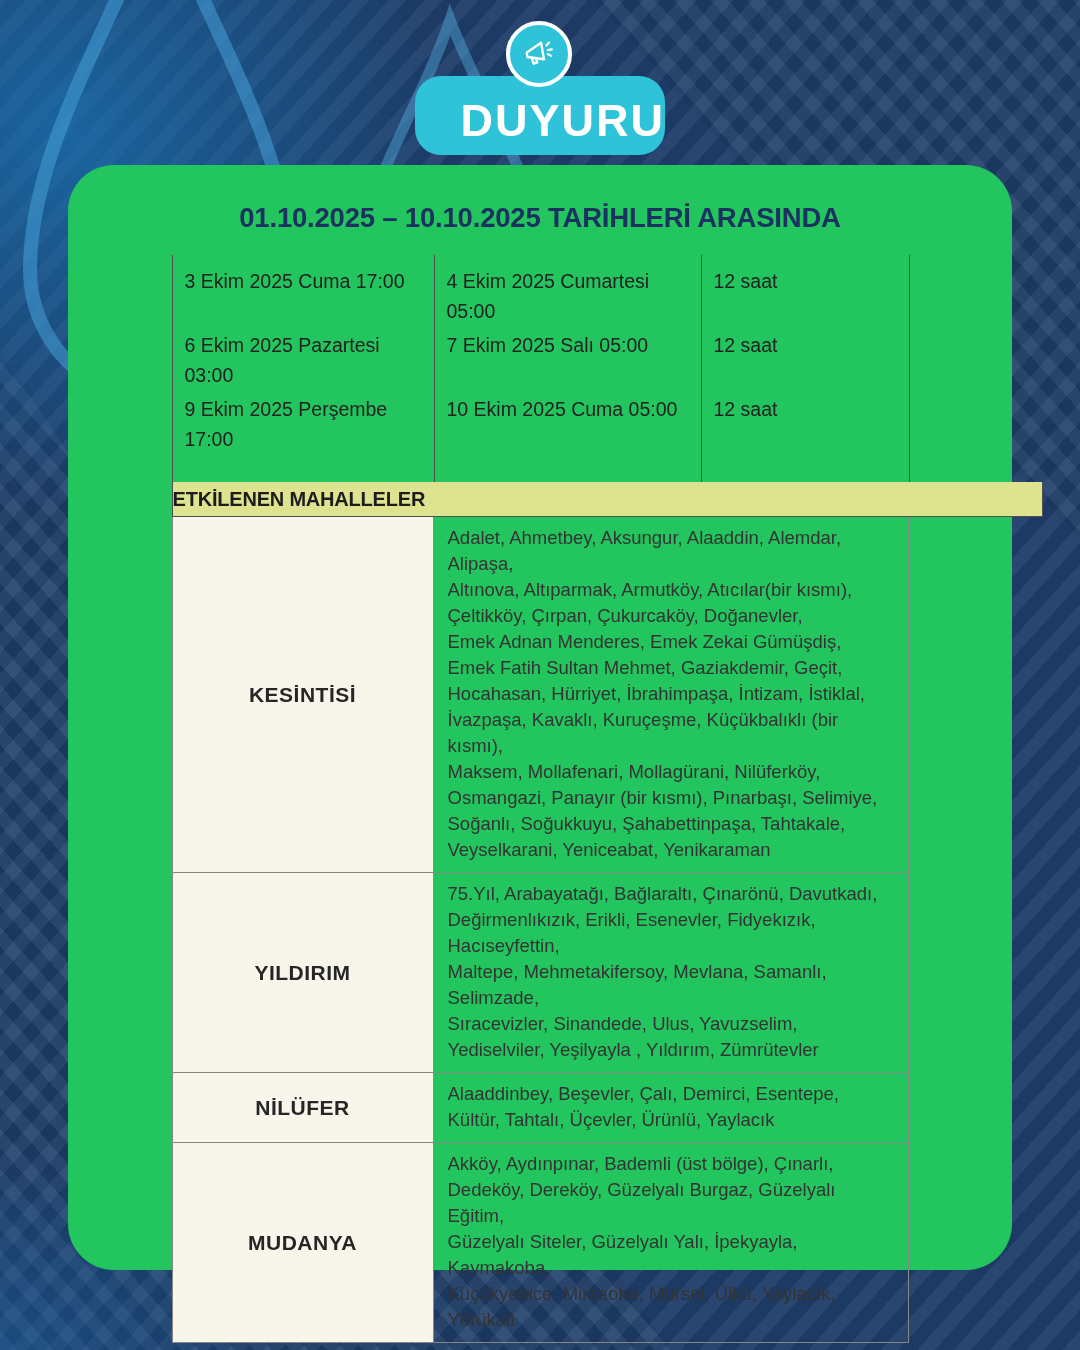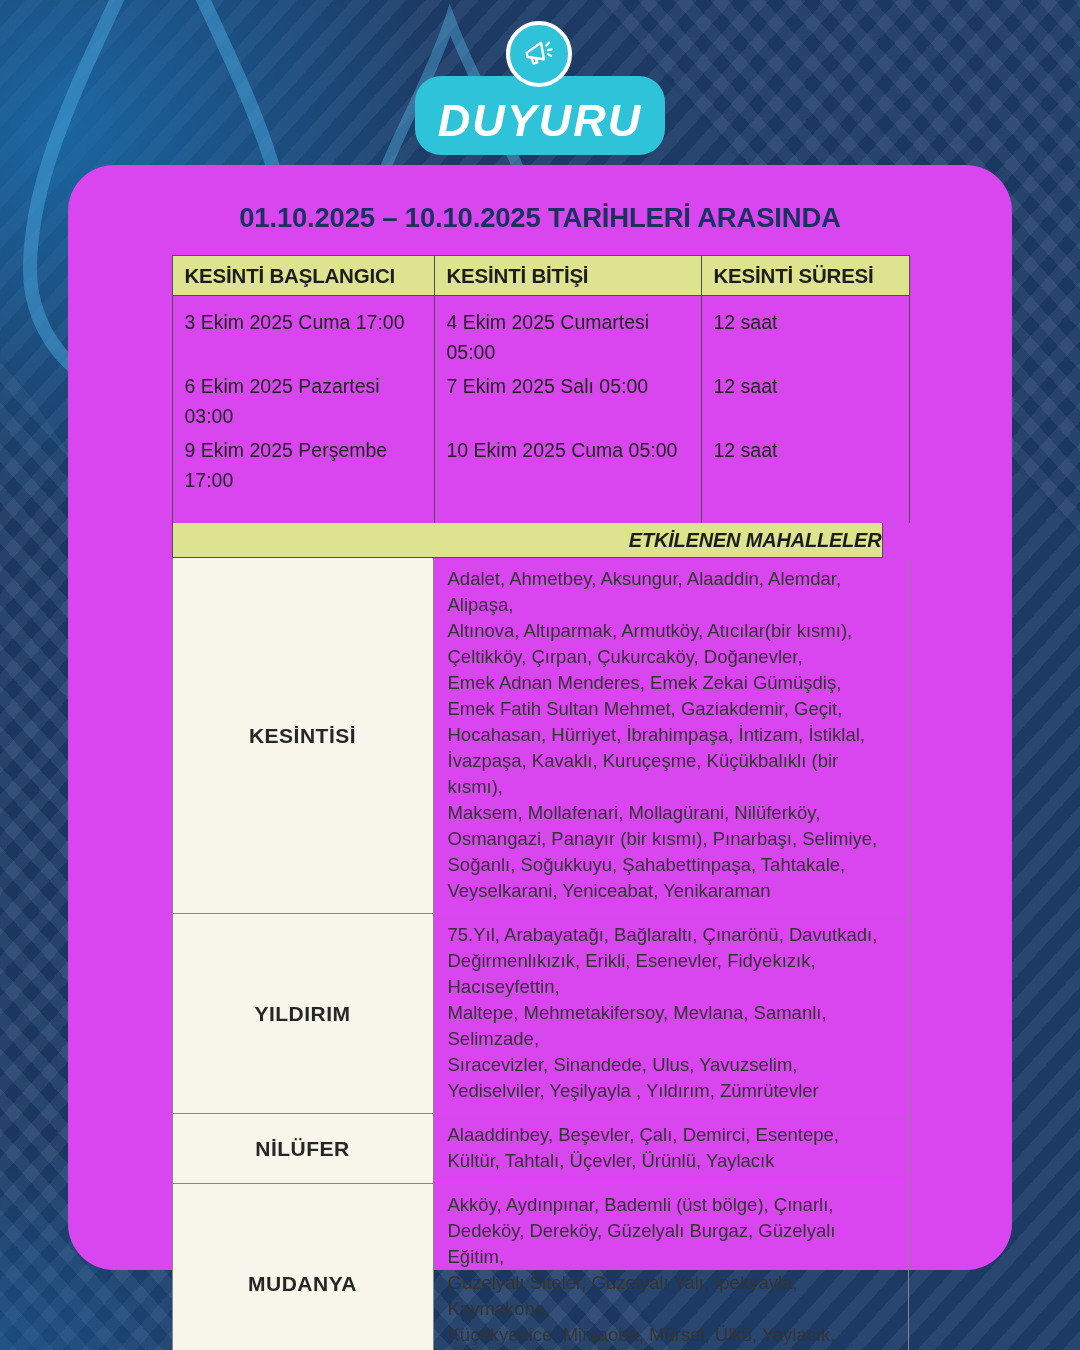--- a/index.html
+++ b/index.html
@@ -25,30 +25,30 @@
   .drops{position:absolute;left:-30px;top:-40px;}
   
   .badge-wrap{position:absolute;left:0;top:0;width:100%;z-index:5;}
   .megaphone-circle{
     position:absolute;left:506px;top:21px;width:66px;height:66px;border-radius:50%;
     background:#2fc3d9;border:4px solid #ffffff;box-sizing:border-box;
     display:flex;align-items:center;justify-content:center;z-index:6;
   }
   .badge{
     position:absolute;left:415px;top:76px;width:250px;height:79px;border-radius:26px;
-    background:#2fc3d9;display:flex;align-items:center;justify-content:center;
-    padding-top:10px;box-sizing:border-box;z-index:5;font-style:italic;
+    background:#2fc3d9;display:flex;align-items:center;justify-content:flex-end;
+    padding-top:10px;box-sizing:border-box;z-index:5;
   }
   .badge span{
     color:#ffffff;font-size:45px;font-weight:800;letter-spacing:2px;line-height:1;
   }
   
   .card{
     position:absolute;left:68px;top:165px;width:944px;height:1105px;
-    background:#d946ef;border-radius:46px;z-index:4;
+    background:#22c55e;border-radius:46px;z-index:4;
     box-sizing:border-box;padding-top:36px;
   }
   .card-title{
     text-align:center;color:#1b3260;font-weight:800;
     font-size:27.5px;line-height:34px;letter-spacing:-0.2px;
     margin:0 60px 20px 60px;
   }
   .tbl-zone{width:737px;margin:0 auto;}
   
   table.sched{border-collapse:collapse;width:737px;table-layout:fixed;}
@@ -60,24 +60,24 @@
   }
   table.sched td{
     border-top:none;border-bottom:none;
     padding:2px 12px;font-size:19.5px;color:#222;line-height:30px;
     font-weight:400;vertical-align:top;
   }
   table.sched tr.first td{padding-top:11px;margin-top:8px;}
   table.sched tr.last td{padding-bottom:28px;margin-top:48px;}
   
   .affected-header{
-    box-sizing:border-box;width:711px;background:#dde38f;
+    box-sizing:border-box;width:871px;background:#dde38f;
     border:1.5px solid #4f4f4f;border-top:none;
-    text-align:right;padding:6px 0 5px 0;
-    font-size:20px;font-weight:800;color:#1d1d1d;letter-spacing:-0.2px;font-style:italic;
+    text-align:left;padding:6px 0 5px 0;
+    font-size:20px;font-weight:800;color:#1d1d1d;letter-spacing:-0.2px;
   }
   
   .districts{width:737px;box-sizing:border-box;}
   .d-row{display:flex;border:1.5px solid #868686;border-top:none;box-sizing:border-box;}
   .d-name{
     width:261px;flex:0 0 261px;background:#f8f6ea;border-right:1.5px solid #868686;
     display:flex;align-items:center;justify-content:center;box-sizing:border-box;
     font-size:21px;font-weight:700;color:#262626;letter-spacing:0.5px;
     text-align:center;
   }
@@ -121,25 +121,20 @@
   </h1>
 
   <div class="tbl-zone">
     <table class="sched">
       <colgroup>
           <col class="c1">
           <col class="c2">
           <col class="c3">
         </colgroup>
       <tbody>
-          <tr>
-        <th>KESİNTİ BAŞLANGICI</th>
-        <th>KESİNTİ BİTİŞİ</th>
-        <th>KESİNTİ SÜRESİ</th>
-      </tr>
       <tr class="first">
         <td>3 Ekim 2025 Cuma 17:00</td>
         <td>4 Ekim 2025 Cumartesi 05:00</td>
         <td>12 saat</td>
       </tr>
       <tr>
         <td>6 Ekim 2025 Pazartesi 03:00</td>
         <td>7 Ekim 2025 Salı 05:00</td>
         <td>12 saat</td>
       </tr>

